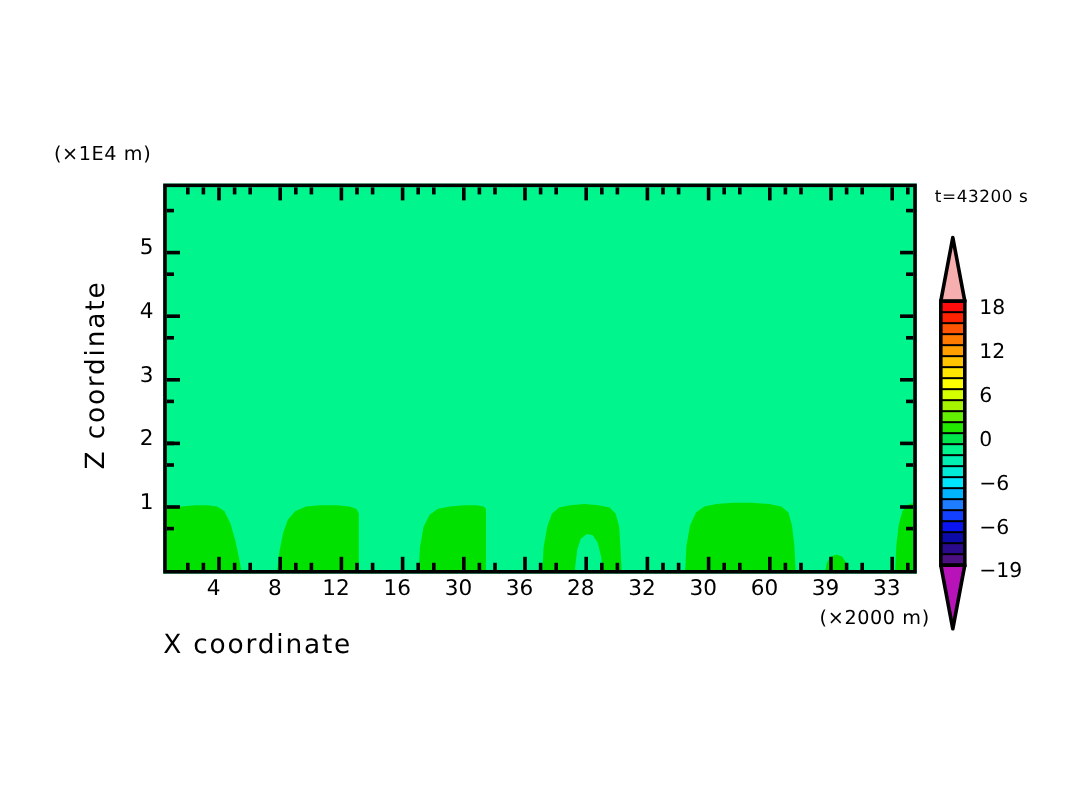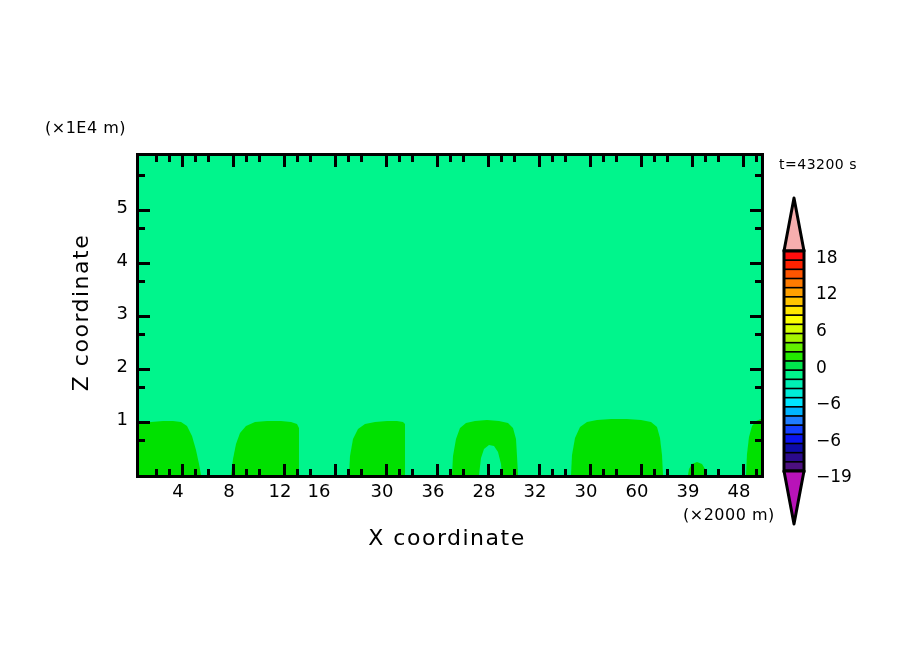--- a/index.html
+++ b/index.html
@@ -48,21 +48,20 @@
     top: 505px;
     font-size: 16px;
     letter-spacing: 0.5px;
     white-space: nowrap;
   }
   .x-axis-title {
     position: absolute;
     left: 136px;
     top: 525px;
     width: 622px;
-    text-align: center;
     font-size: 22px;
     letter-spacing: 1.5px;
     white-space: nowrap;
   }
   .y-axis-title {
     position: absolute;
     left: -20px;
     top: 300px;
     width: 200px;
     text-align: center;
@@ -274,29 +273,29 @@
     <div class="tick tick-yr minor" style="top:124px"></div>
     <div class="tick tick-yr major" style="top:106px"></div>
     <div class="tick tick-yr minor" style="top:71px"></div>
     <div class="tick tick-yr major" style="top:53px"></div>
     <div class="tick tick-yr minor" style="top:18px"></div>
   </div>
 
   <div class="xticklabel" style="left:153px">4</div>
   <div class="xticklabel" style="left:204px">8</div>
   <div class="xticklabel" style="left:255px">12</div>
-  <div class="xticklabel" style="left:294px">16</div>
+  <div class="xticklabel" style="left:306px">16</div>
   <div class="xticklabel" style="left:357px">30</div>
   <div class="xticklabel" style="left:408px">36</div>
   <div class="xticklabel" style="left:459px">28</div>
   <div class="xticklabel" style="left:510px">32</div>
   <div class="xticklabel" style="left:561px">30</div>
   <div class="xticklabel" style="left:612px">60</div>
   <div class="xticklabel" style="left:663px">39</div>
-  <div class="xticklabel" style="left:714px">48</div>
+  <div class="xticklabel" style="left:714px">33</div>
 
   <div class="yticklabel" style="left:88px; top:408px">1</div>
   <div class="yticklabel" style="left:88px; top:355px">2</div>
   <div class="yticklabel" style="left:88px; top:302px">3</div>
   <div class="yticklabel" style="left:88px; top:249px">4</div>
   <div class="yticklabel" style="left:88px; top:196px">5</div>
 
   <div class="x-units">(×2000 m)</div>
   <div class="x-axis-title">X coordinate</div>
   <div class="time-stamp">t=43200 s</div>

